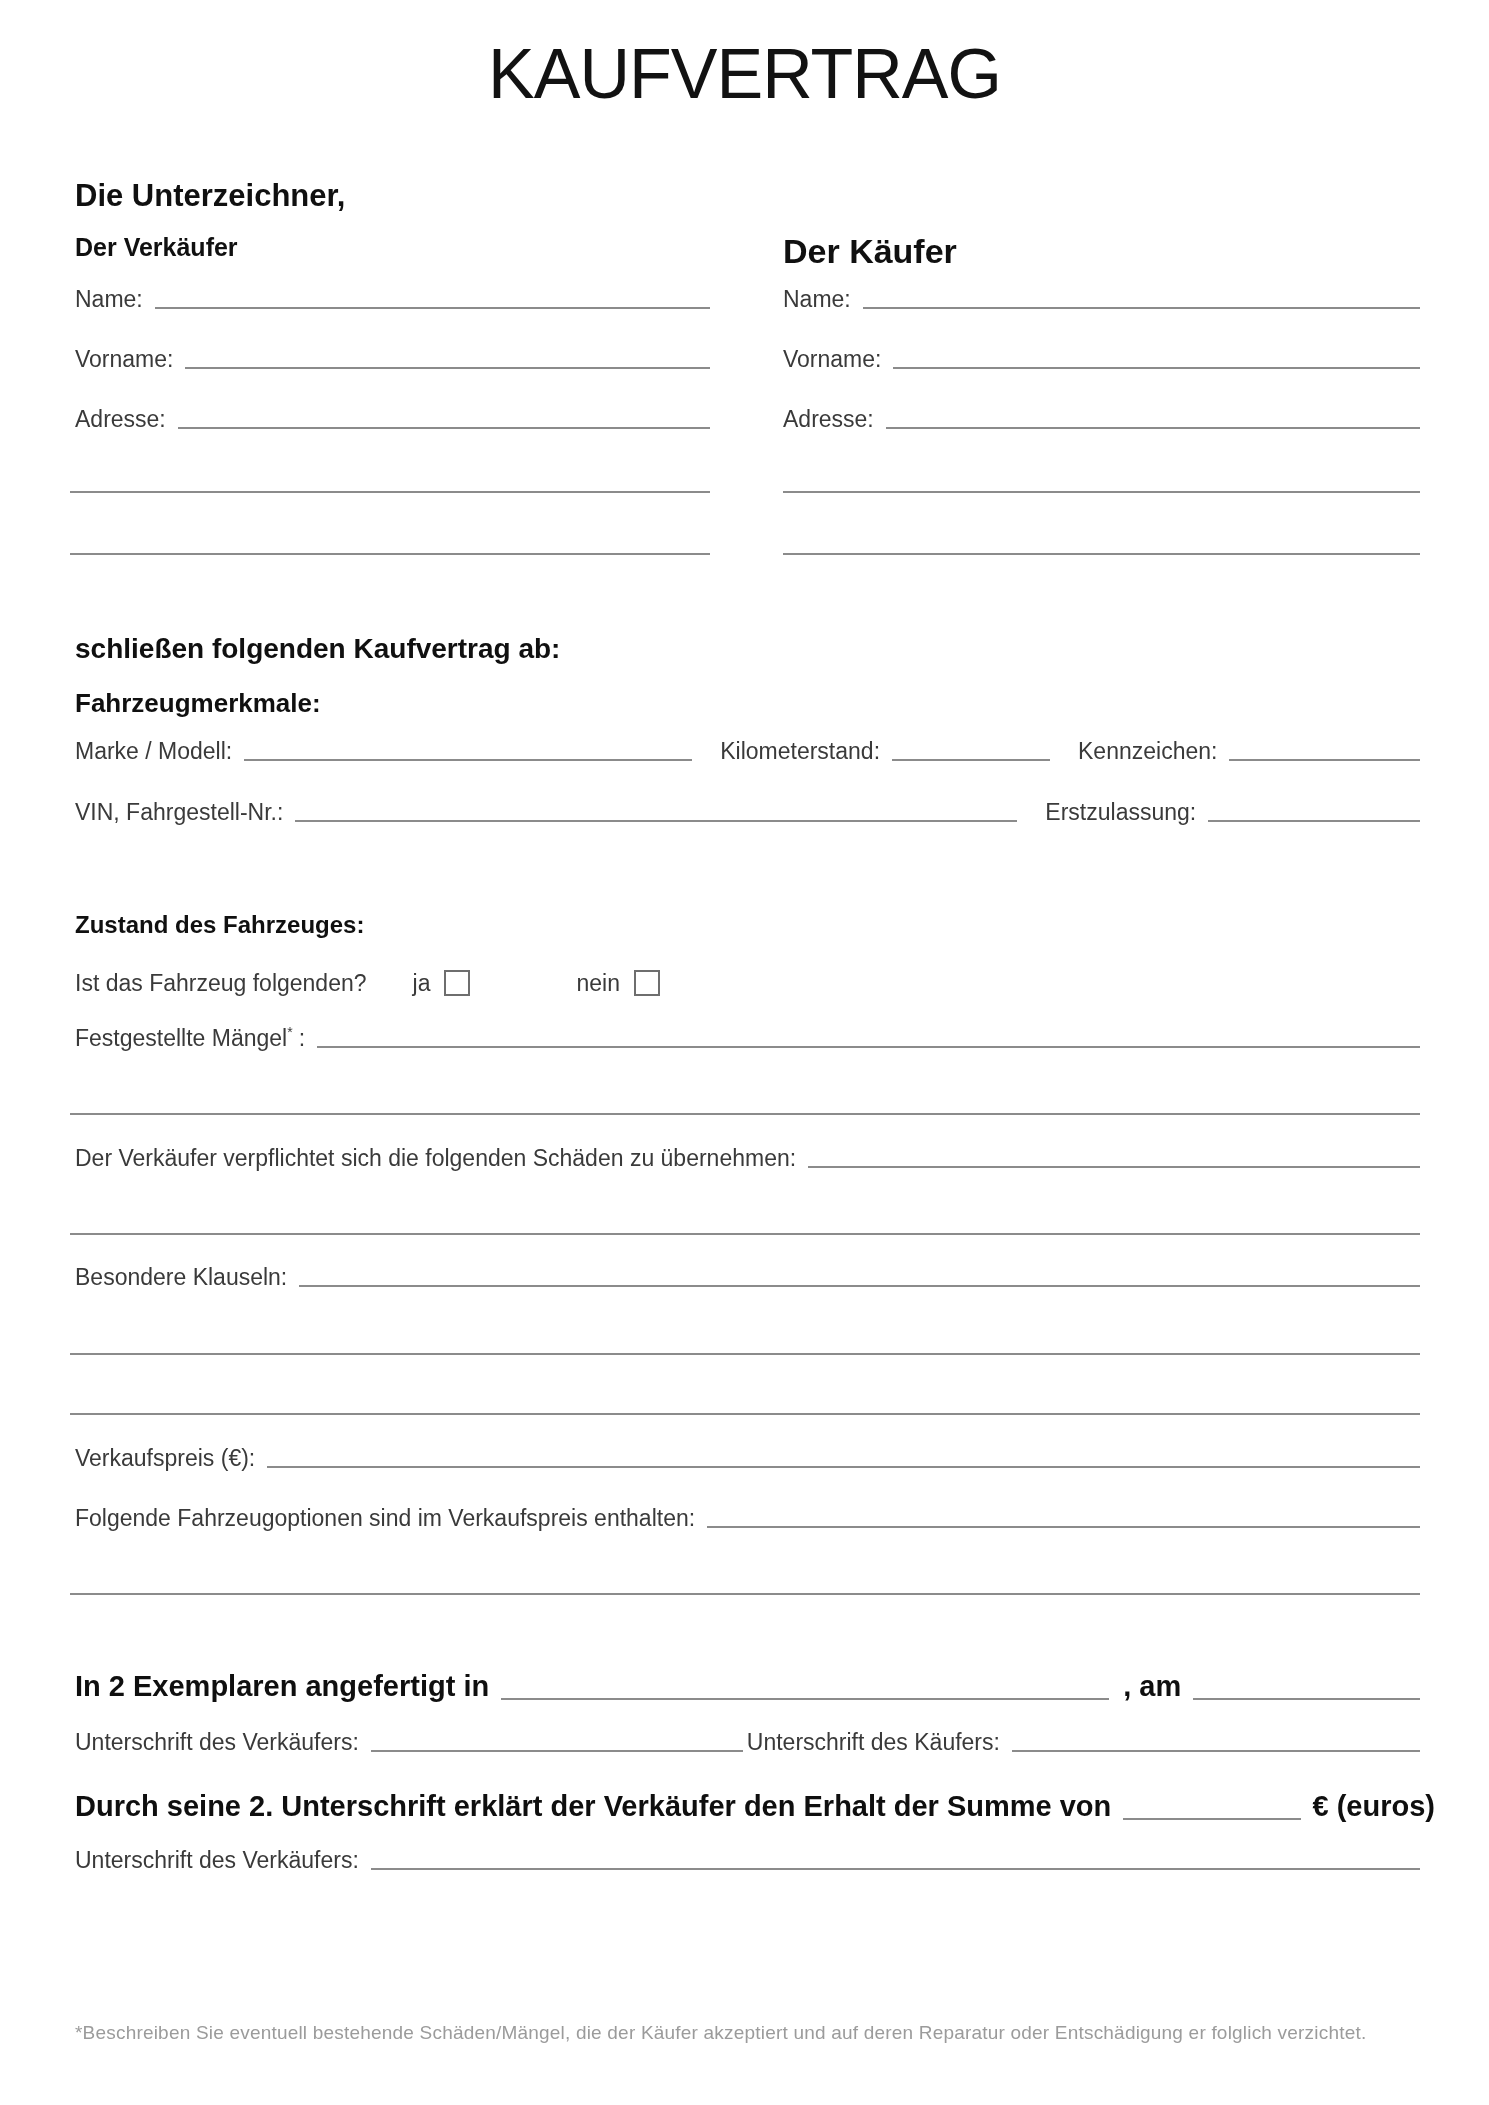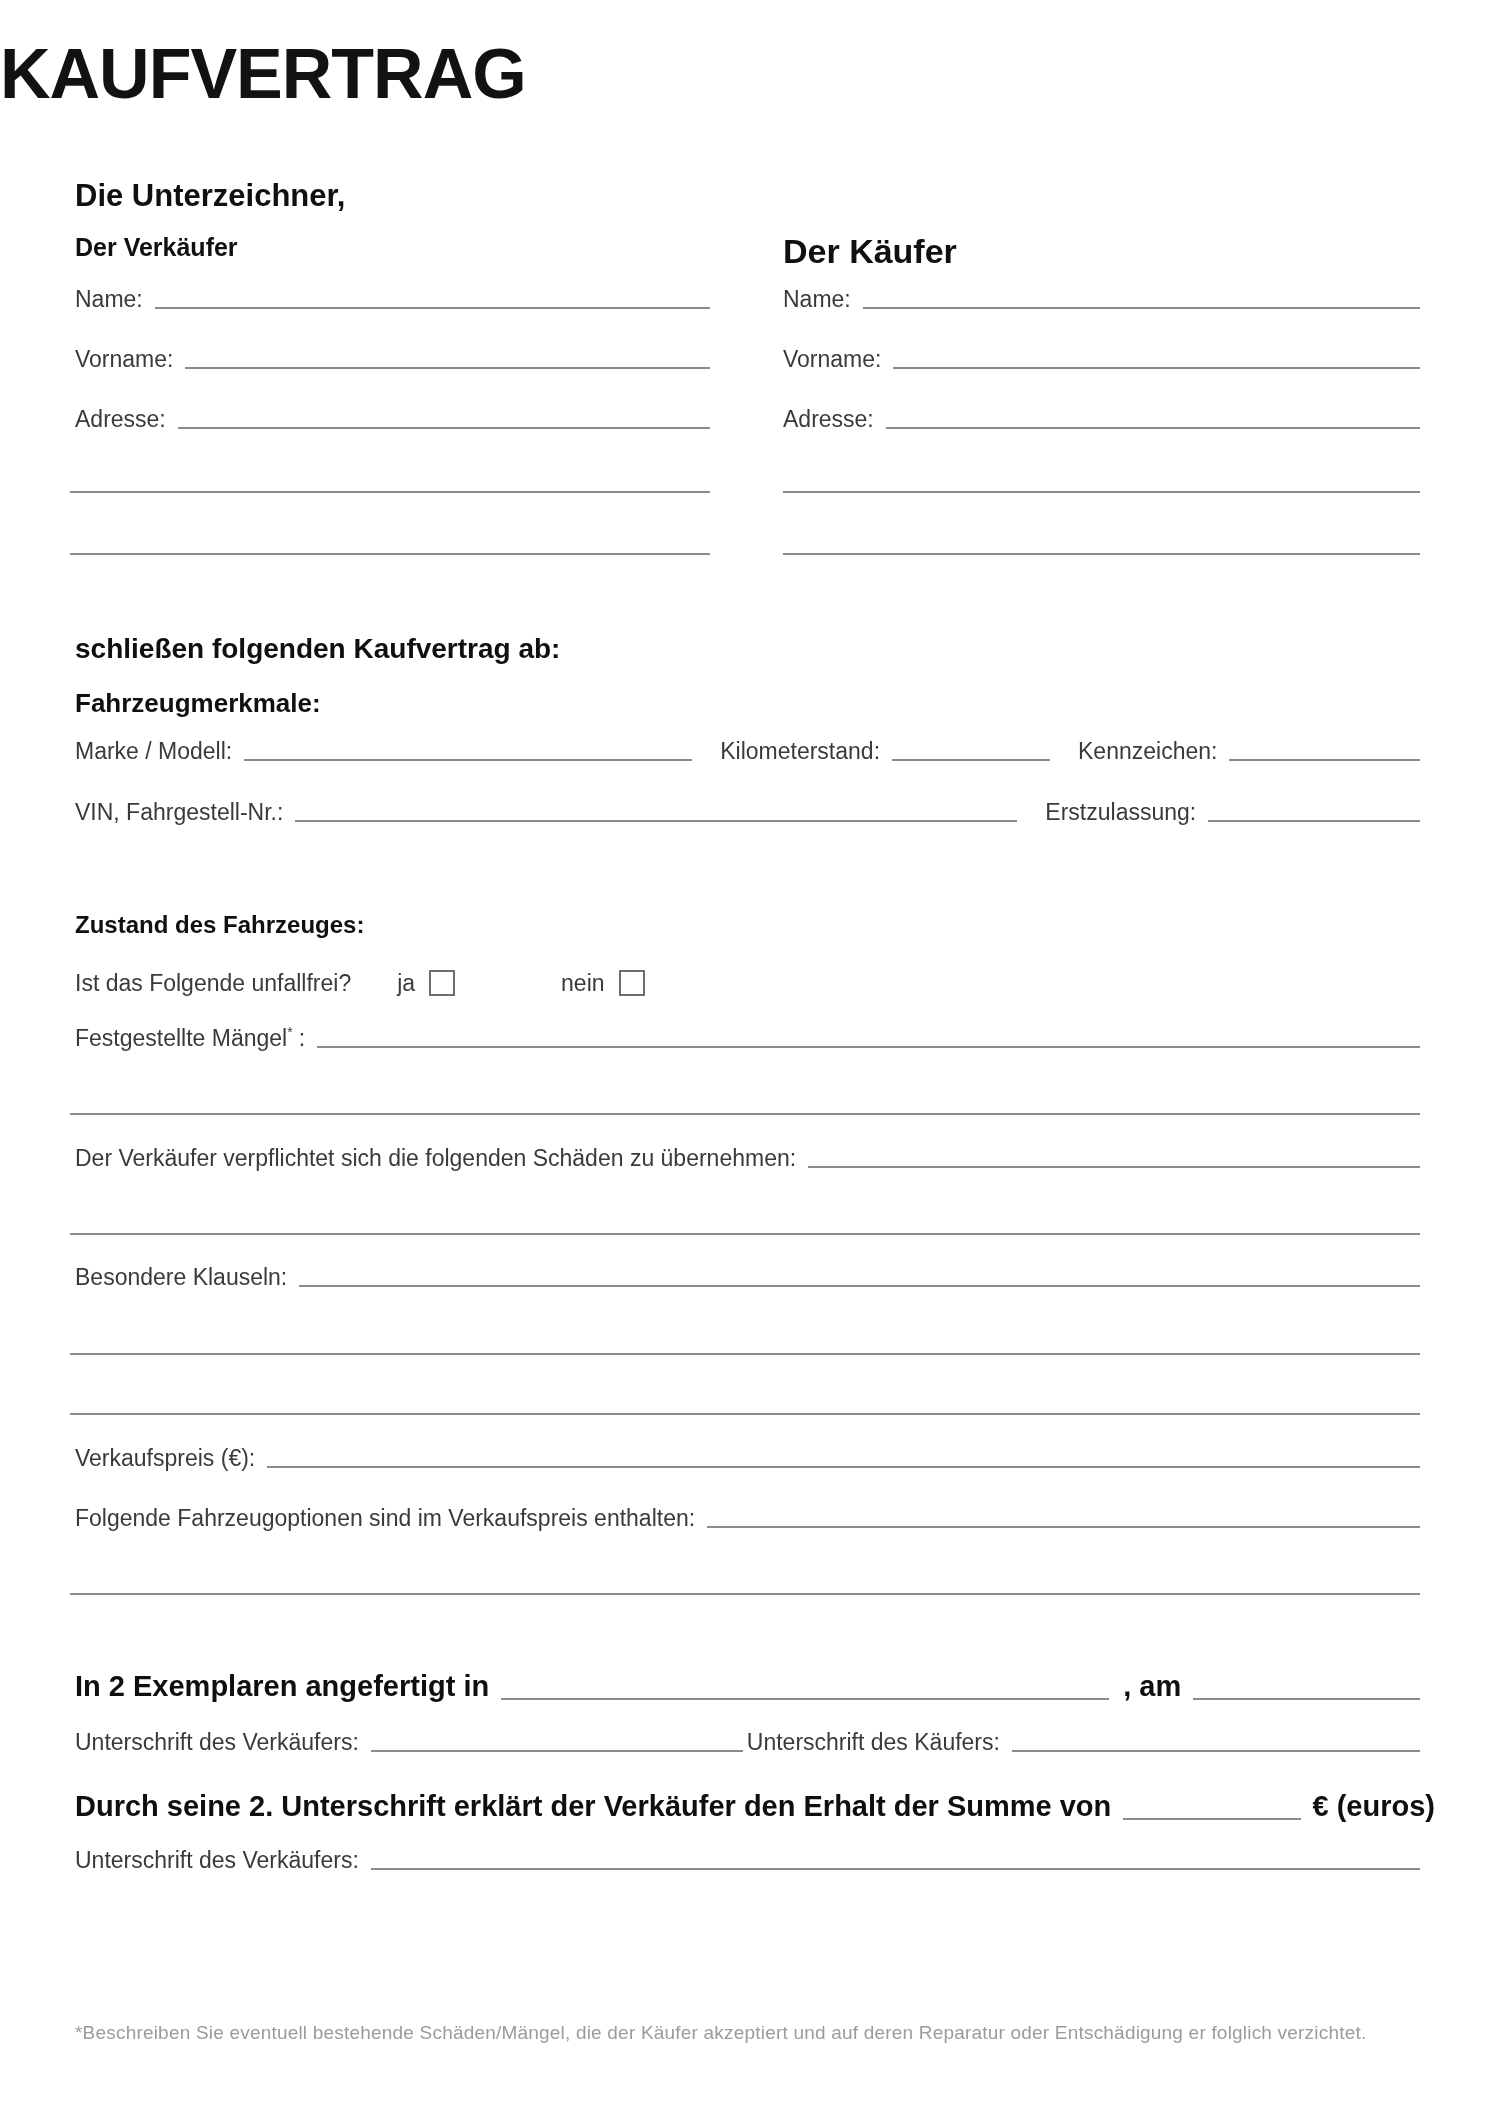--- a/index.html
+++ b/index.html
@@ -1,22 +1,22 @@
 <!DOCTYPE html>
 <html><head>
 <meta charset="utf-8">
 <style>
   html,body { margin:0; padding:0; background:#ffffff; }
   .page {
     position:relative; width:1489px; height:2105px; background:#ffffff;
     font-family:"Liberation Sans", sans-serif; color:#3a3a3a; overflow:hidden;
   }
   .title {
-    position:absolute; top:34px; left:0; width:100%; text-align:left;
-    font-size:70px; font-weight:bold; color:#121212; letter-spacing:-1px;
+    position:absolute; top:34px; left:0; width:100%; text-align:center;
+    font-size:70px; font-weight:normal; color:#121212; letter-spacing:-1px;
   }
   .h1 { position:absolute; font-weight:bold; color:#101010; white-space:nowrap; line-height:1.05; }
   .row { position:absolute; display:flex; }
   .lbl { font-size:23px; color:#3a3a3a; white-space:nowrap; line-height:1.15; }
   .blbl { font-size:29px; font-weight:bold; color:#0f0f0f; white-space:nowrap; line-height:1.15; }
   .line {
     display:block; height:0; border-bottom:2px solid #8b8b8b;
     align-self:flex-end; margin-bottom:3px; margin-left:12px;
   }
   .fill { flex:1 1 auto; }
@@ -89,21 +89,21 @@
   <div class="row" style="top:799px;left:75px;width:1345px">
     <span class="lbl">VIN, Fahrgestell-Nr.:</span>
     <span class="line" style="width:722px"></span>
     <span class="lbl" style="margin-left:28px">Erstzulassung:</span>
     <span class="line fill"></span>
   </div>
 
   <div class="h1" style="top:912px;left:75px;font-size:24px">Zustand des Fahrzeuges:</div>
 
   <div class="row" style="top:970px;left:75px;width:1345px">
-    <span class="lbl">Ist das Folgende unfallfrei?</span>
+    <span class="lbl">Ist das Fahrzeug folgenden?</span>
     <span class="lbl" style="margin-left:46px">ja</span>
     <span class="checkbox" style="margin-left:14px"></span>
     <span class="lbl" style="margin-left:106px">nein</span>
     <span class="checkbox" style="margin-left:14px"></span>
   </div>
 
   <div class="row" style="top:1025px;left:75px;width:1345px">
     <span class="lbl"><span>Festgestellte Mängel</span><sup class="sup">*</sup><span class="colon">:</span></span>
     <span class="line fill"></span>
   </div>

